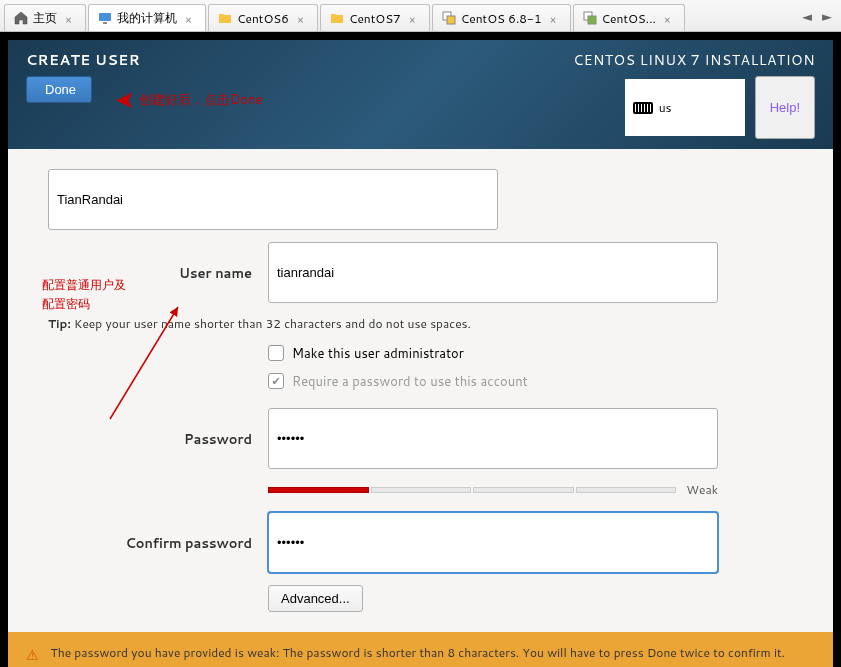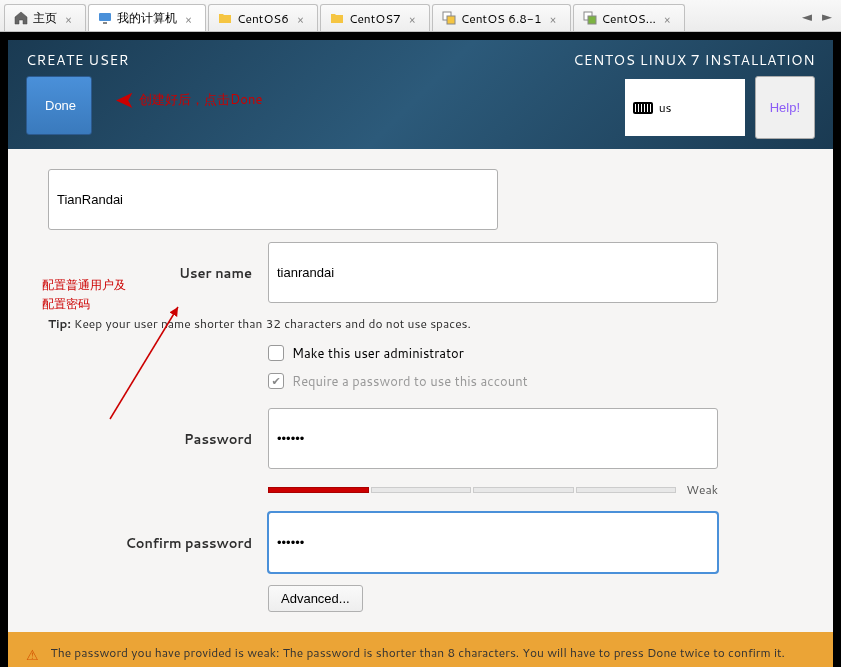--- a/index.html
+++ b/index.html
@@ -14,22 +14,22 @@
     .tab-nav { display: flex; align-items: center; margin-left: auto; }
     .tab-nav-btn { width: 20px; height: 20px; display: flex; align-items: center; justify-content: center; color: #666; cursor: pointer; }
     
     
     .app-frame { background: #000; padding: 8px; height: 635px; }
     .app-inner { background: #f6f5f4; height: 100%; display: flex; flex-direction: column; }
     
     
     .header { background: linear-gradient(135deg, #1a3a52 0%, #2c5a7a 50%, #1a3a52 100%); color: #fff; padding: 10px 18px; display: flex; align-items: flex-start; justify-content: space-between; }
     .header-left { display: flex; flex-direction: column; gap: 6px; }
-    .header-title { font-size: 14px; font-weight: normal; letter-spacing: 0.5px; }
-    .done-btn { background: linear-gradient(#4a90d9, #3a7abd); border: 1px solid #2c5a8e; color: #fff; padding: 21px 18px; border-radius: 3px; font-size: 13px; cursor: pointer; width: 66px; text-align: center; }
+    .header-title { font-size: 14px; font-weight: bold; letter-spacing: 0.5px; }
+    .done-btn { background: linear-gradient(#4a90d9, #3a7abd); border: 1px solid #2c5a8e; color: #fff; padding: 5px 18px; border-radius: 3px; font-size: 13px; cursor: pointer; width: 66px; text-align: center; }
     .header-right { display: flex; flex-direction: column; gap: 6px; align-items: flex-end; }
     .install-title { font-size: 14px; letter-spacing: 0.5px; }
     .header-controls { display: flex; gap: 10px; align-items: center; }
     .keyboard-indicator { background: #fff; color: #000; padding: 20px 8px; display: flex; align-items: center; gap: 6px; font-size: 12px; width: 120px; }
     .kb-icon { width: 20px; height: 12px; background: #000; border-radius: 2px; display: inline-block; position: relative; }
     .kb-icon::after { content: ""; position: absolute; inset: 2px; background: repeating-linear-gradient(90deg, #fff 0 1px, #000 1px 3px); }
     .help-btn { background: #f0f0f0; border: 1px solid #aaa; padding: 23px 14px; border-radius: 3px; font-size: 13px; cursor: pointer; color: #8b5cf6; }
     
     
     .annotation-done { position: absolute; left: 115px; top: 82px; color: #c00; font-size: 13px; display: flex; align-items: center; gap: 4px; pointer-events: none; }

